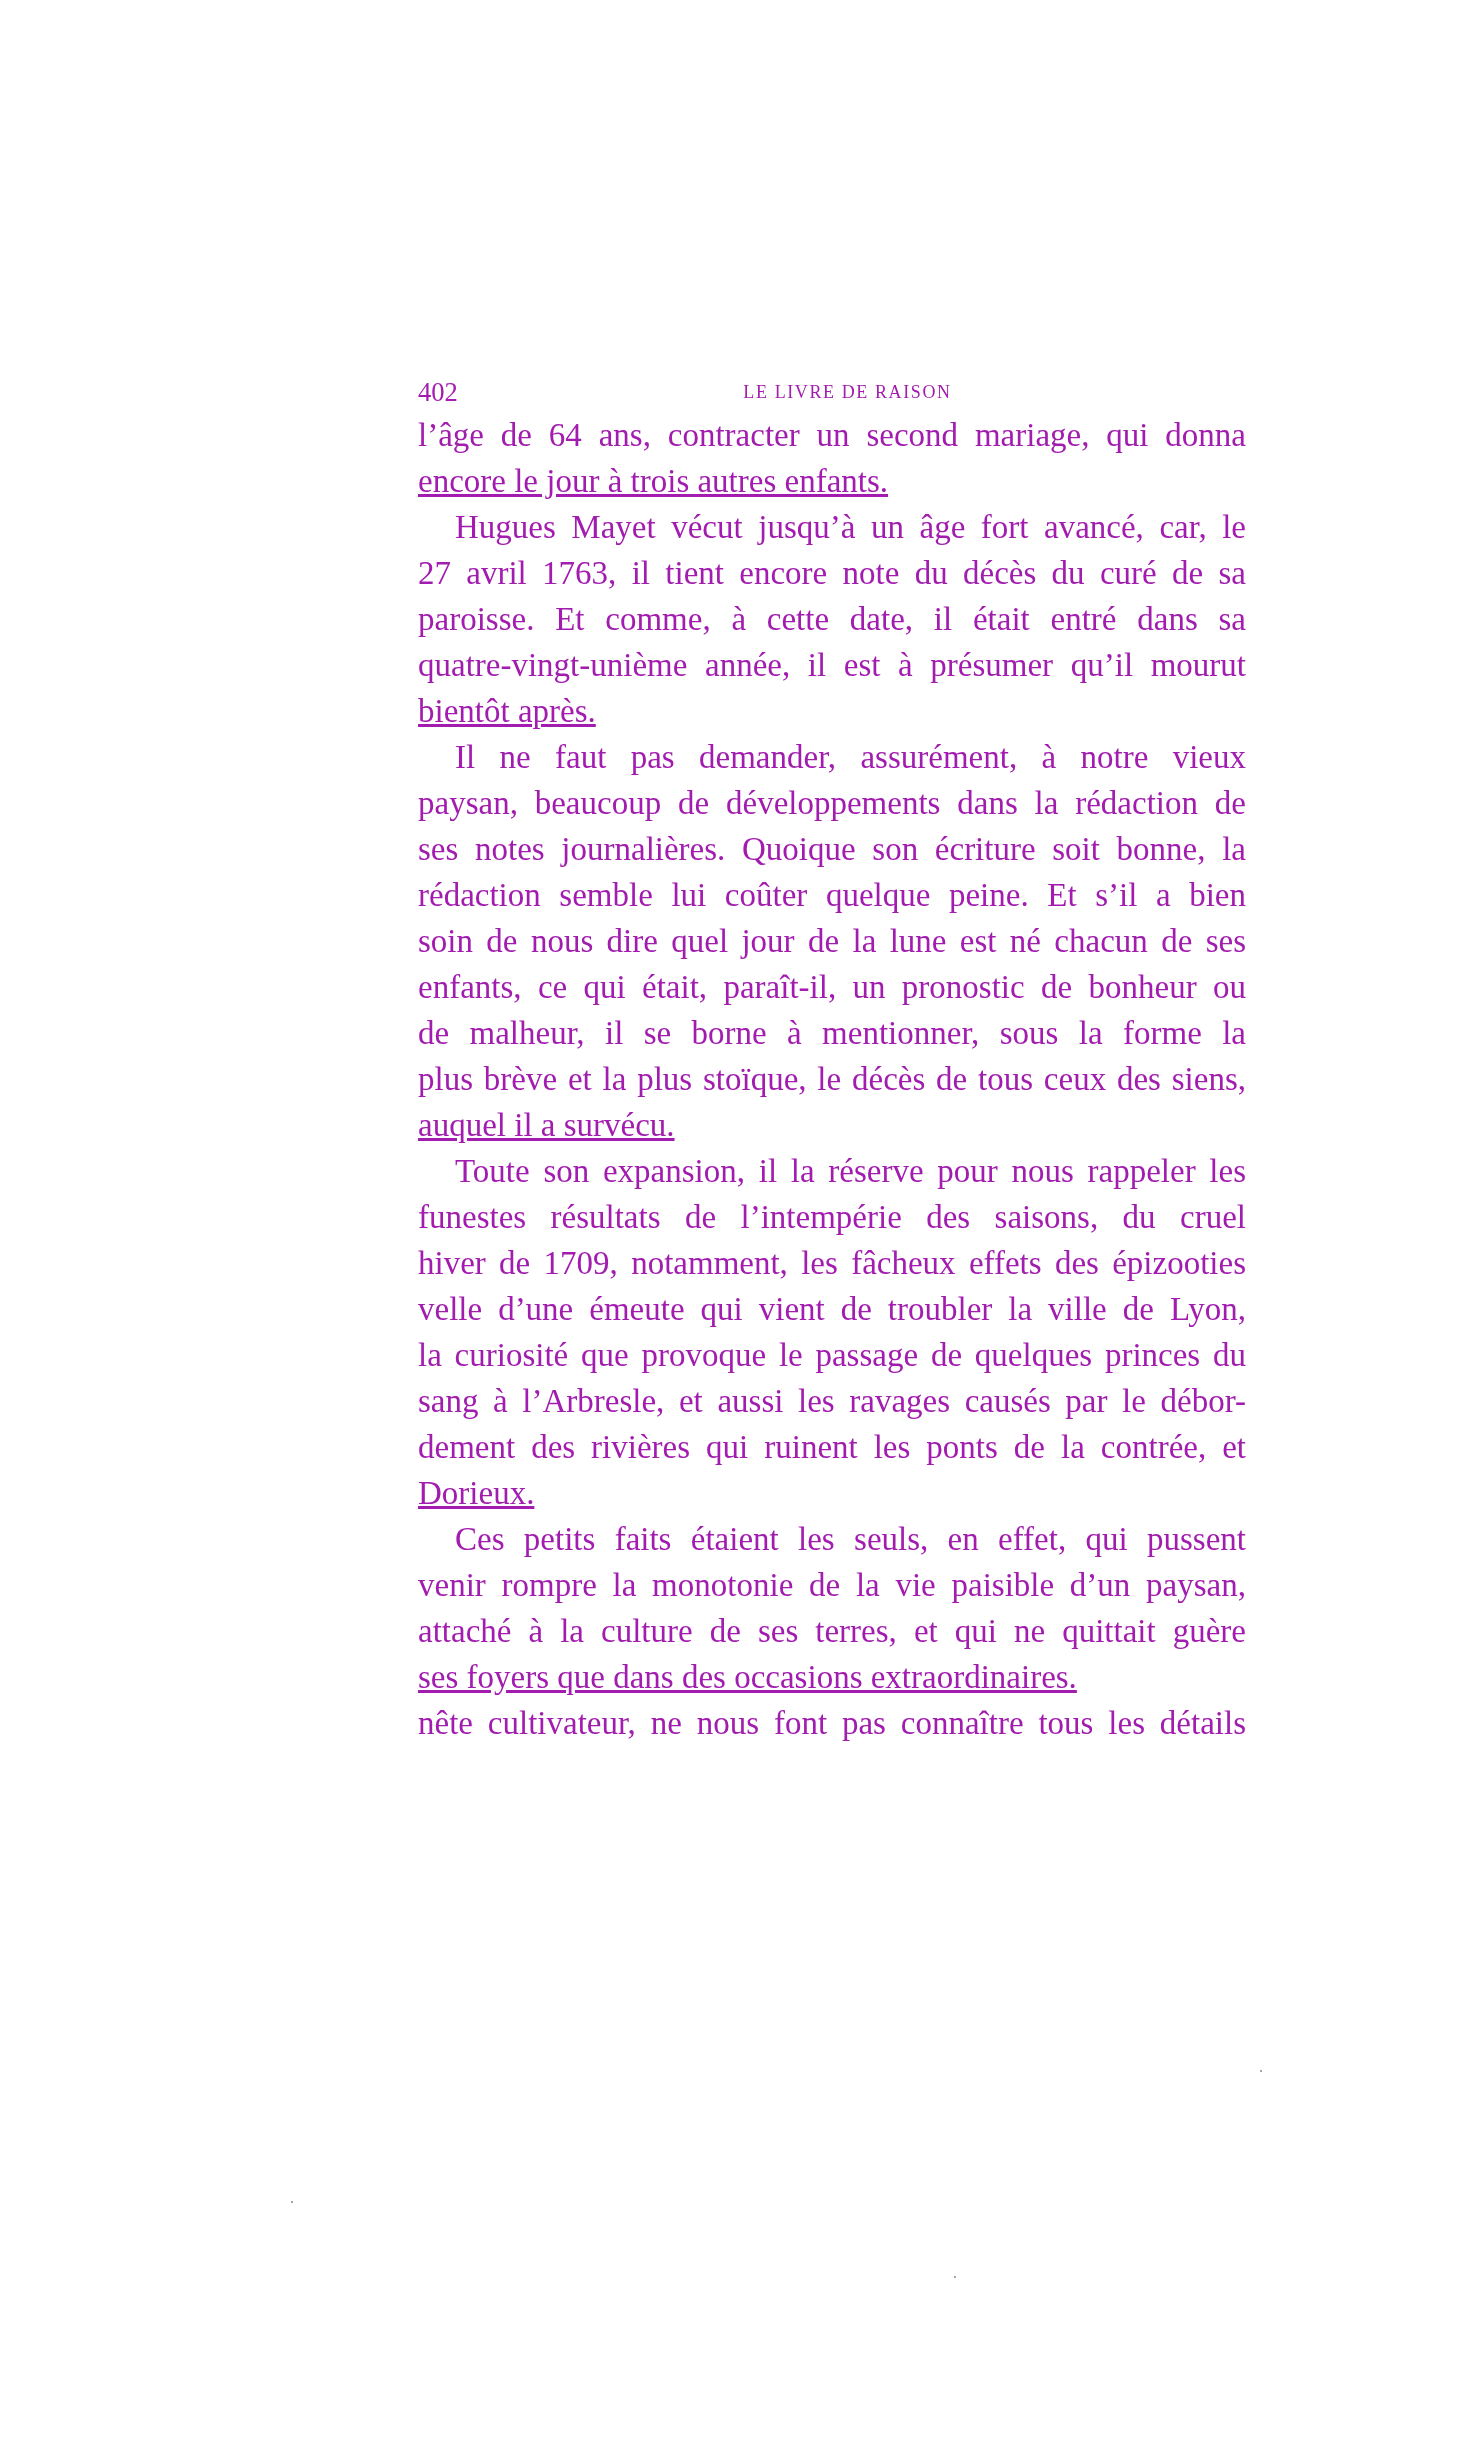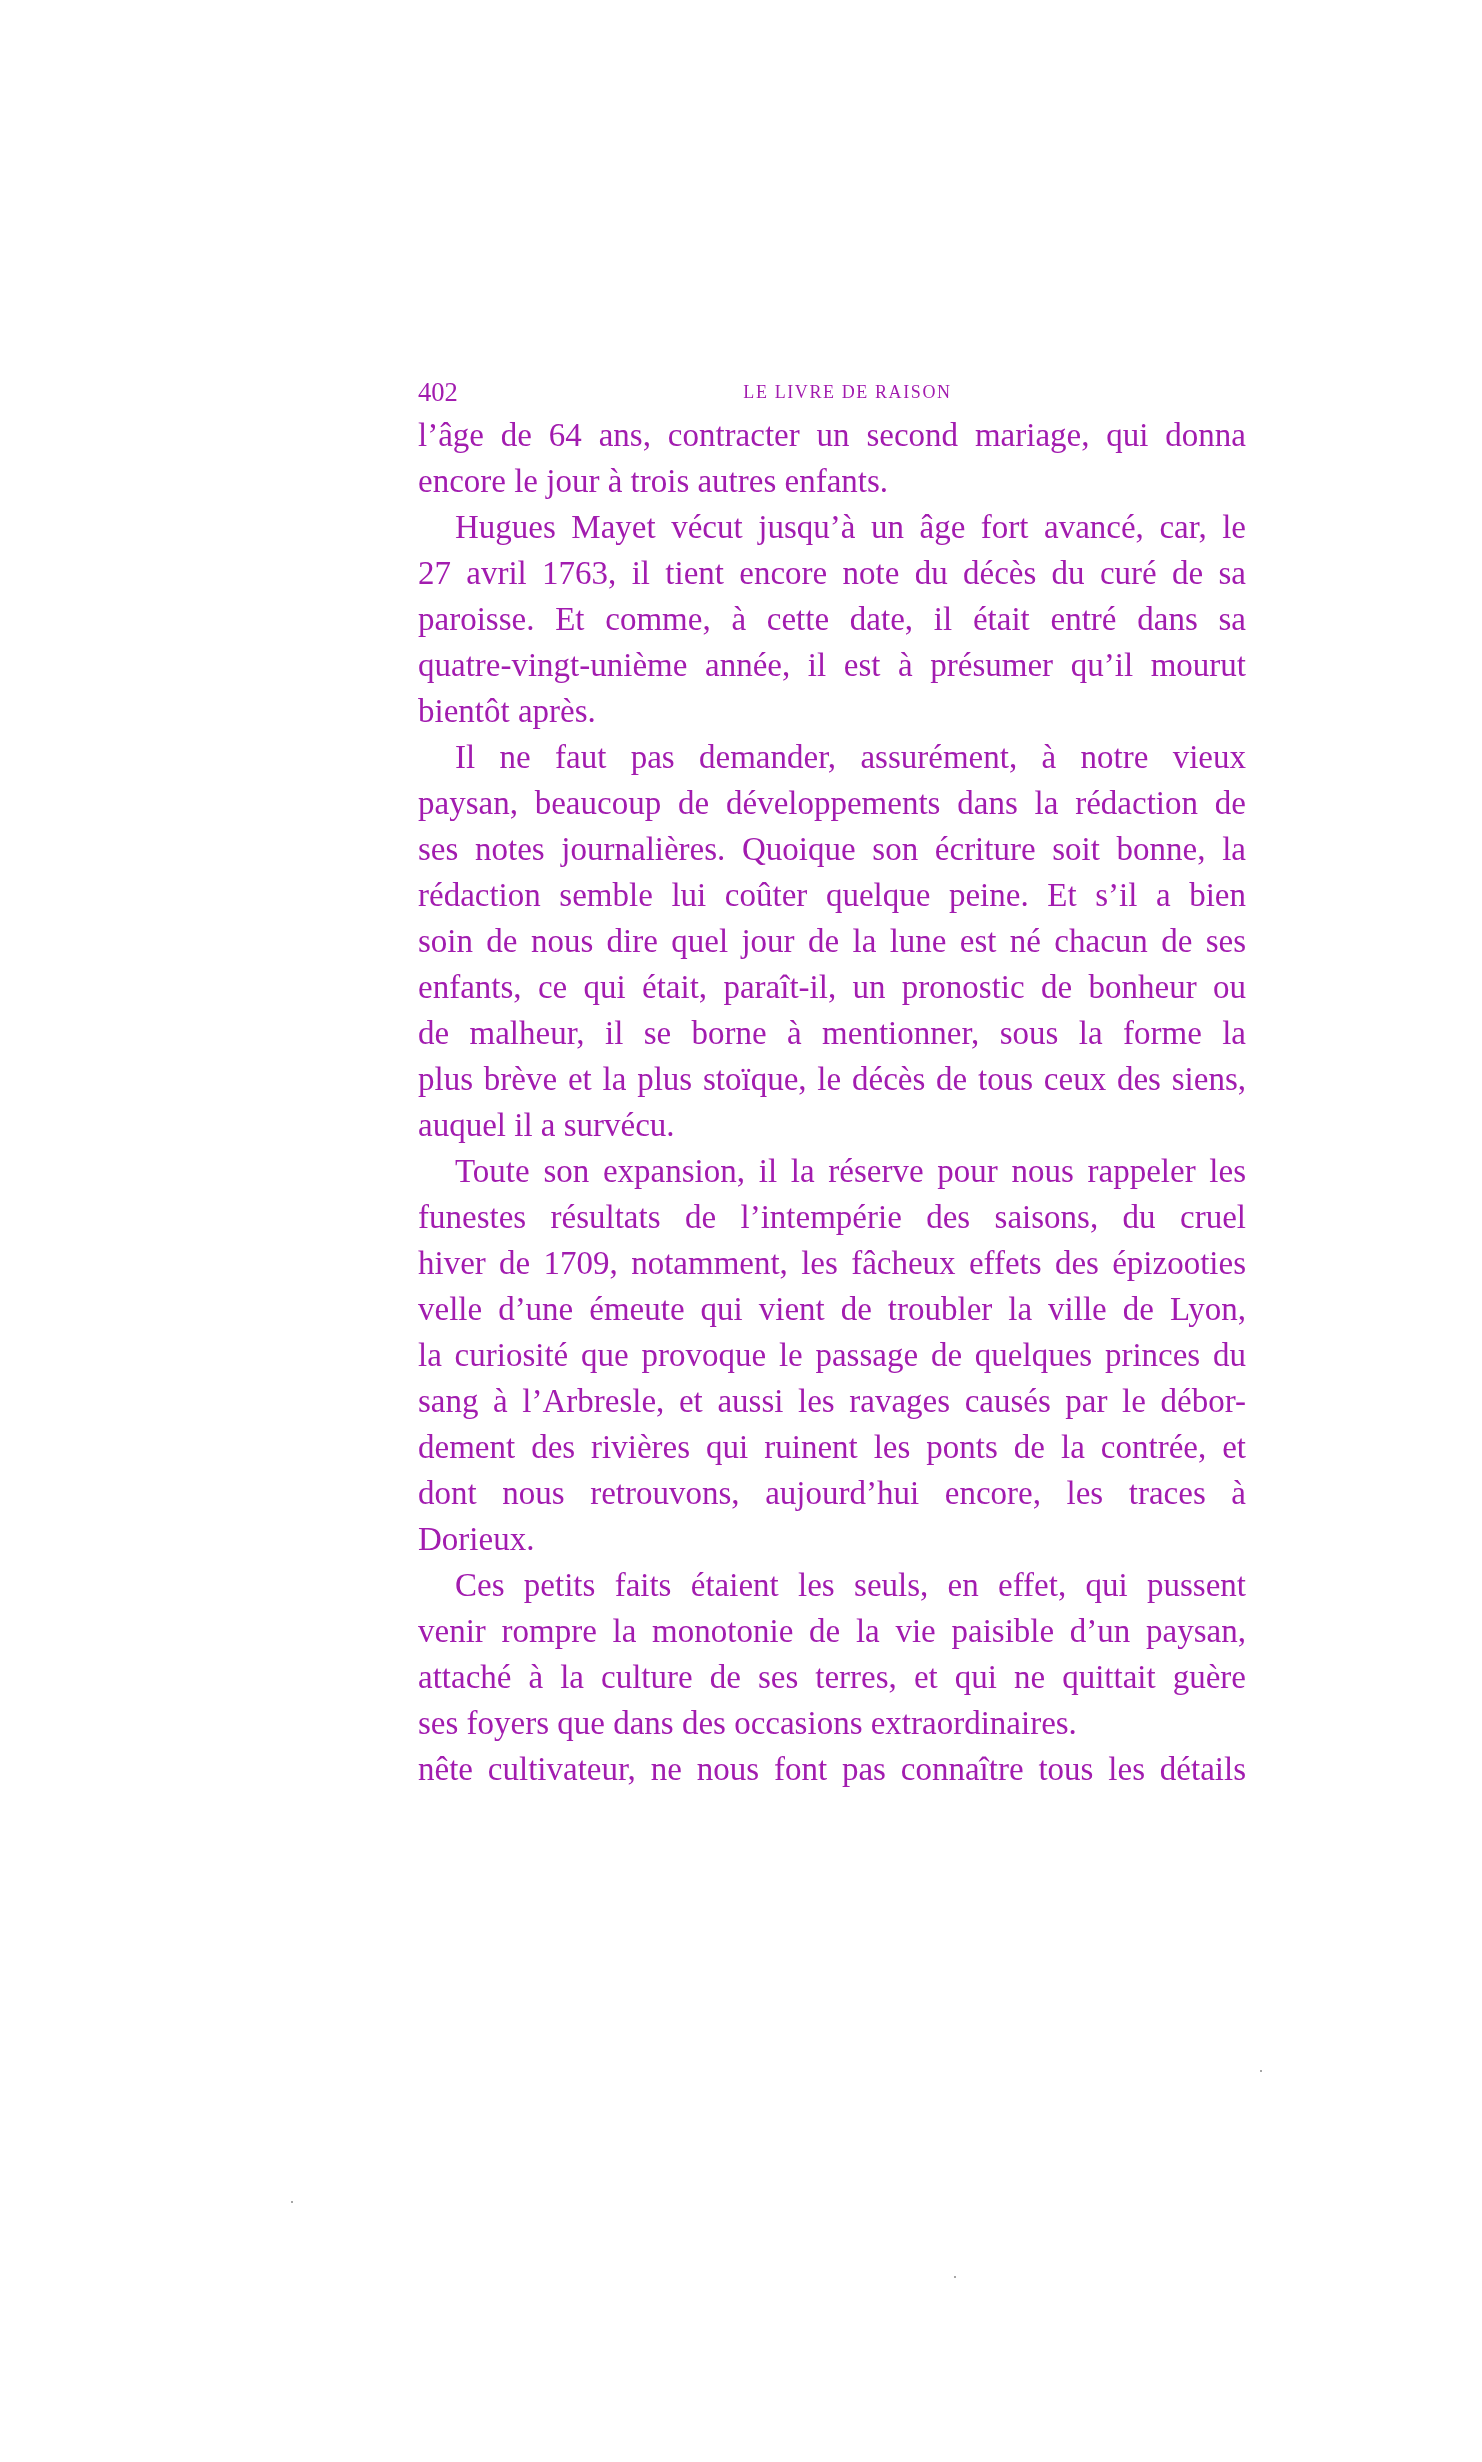--- a/index.html
+++ b/index.html
@@ -19,21 +19,21 @@
     letter-spacing: 1.6px; font-size: 18px; padding-left: 31px;
   }
   .body-text {
     position: absolute; left: 418px; top: 412px; width: 828px;
     font-size: 33px; line-height: 46px;
   }
   .body-text .line {
     display: block; white-space: nowrap; text-align: justify;
     text-align-last: justify; height: 46px;
   }
-  .body-text .line.last { text-align-last: left; }
+  .body-text .line.last { text-align-last: left; text-decoration: underline; }
   .body-text .line.indent { padding-left: 37px; }
   .speck { position: absolute; width: 2.3px; height: 2.3px; background: #888; border-radius: 50%; }
 </style>
 </head>
 <body>
 
 <div class="page">
   <div class="running-head">
     <span class="page-number">402</span>
     <span class="running-title">LE LIVRE DE RAISON</span>
@@ -56,21 +56,20 @@
       <span class="line">de malheur, il se borne à mentionner, sous la forme la</span>
       <span class="line">plus brève et la plus stoïque, le décès de tous ceux des siens,</span>
       <span class="line last">auquel il a survécu.</span>
       <span class="line indent">Toute son expansion, il la réserve pour nous rappeler les</span>
       <span class="line">funestes résultats de l’intempérie des saisons, du cruel</span>
       <span class="line">hiver de 1709, notamment, les fâcheux effets des épizooties</span>
       <span class="line">velle d’une émeute qui vient de troubler la ville de Lyon,</span>
       <span class="line">la curiosité que provoque le passage de quelques princes du</span>
       <span class="line">sang à l’Arbresle, et aussi les ravages causés par le débor-</span>
       <span class="line">dement des rivières qui ruinent les ponts de la contrée, et</span>
-      <span class="line">dont nous retrouvons, aujourd’hui encore, les traces à</span>
       <span class="line last">Dorieux.</span>
       <span class="line indent">Ces petits faits étaient les seuls, en effet, qui pussent</span>
       <span class="line">venir rompre la monotonie de la vie paisible d’un paysan,</span>
       <span class="line">attaché à la culture de ses terres, et qui ne quittait guère</span>
       <span class="line last">ses foyers que dans des occasions extraordinaires.</span>
       <span class="line">nête cultivateur, ne nous font pas connaître tous les détails</span>
     </div>
 
   <span class="speck" style="left:291px;top:2201px;"></span>
   <span class="speck" style="left:954px;top:2276px;"></span>

